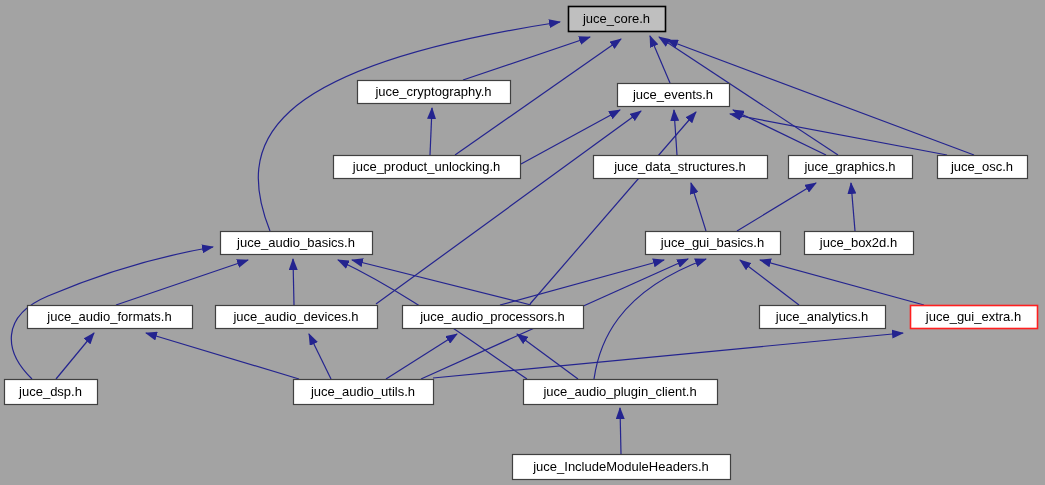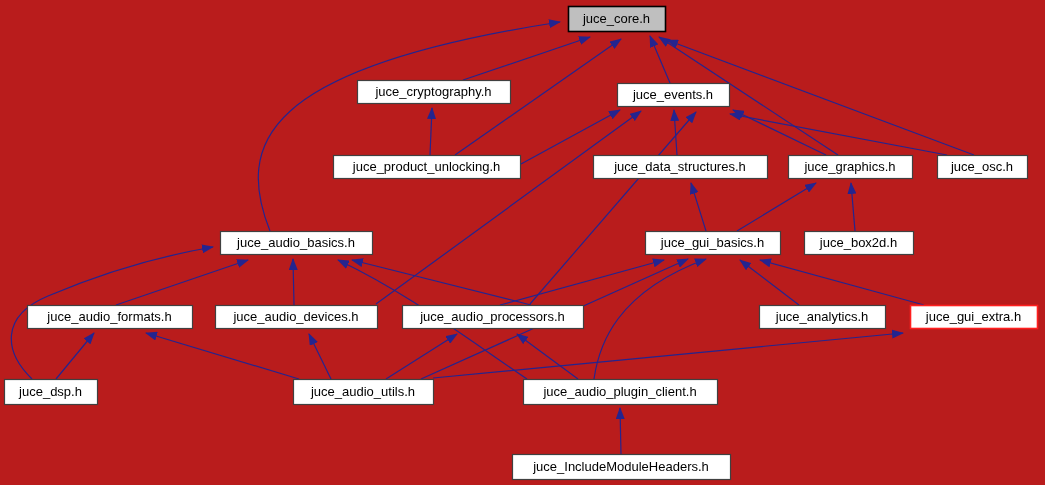--- a/index.html
+++ b/index.html
@@ -1,16 +1,16 @@
 <!DOCTYPE html>
 <html><head>
 <meta charset="utf-8">
 <style>
   html,body{margin:0;padding:0;background:#ffffff;}
-  #stage{position:relative;width:1045px;height:485px;background:#b91c1c;overflow:hidden;}
+  #stage{position:relative;width:1045px;height:485px;background:#a3a3a3;overflow:hidden;}
   svg{display:block;}
   text{font-family:"Liberation Sans","DejaVu Sans",sans-serif;font-size:13px;fill:#000000;}
 </style>
 </head>
 <body>
 
 <div id="stage">
   <svg id="graph-svg" width="1045" height="485" viewBox="0 0 1045 485">
       <defs>
         <marker id="arrow" viewBox="0 0 12 9" refX="11" refY="4.5" markerWidth="12" markerHeight="9" orient="auto" markerUnits="userSpaceOnUse">

